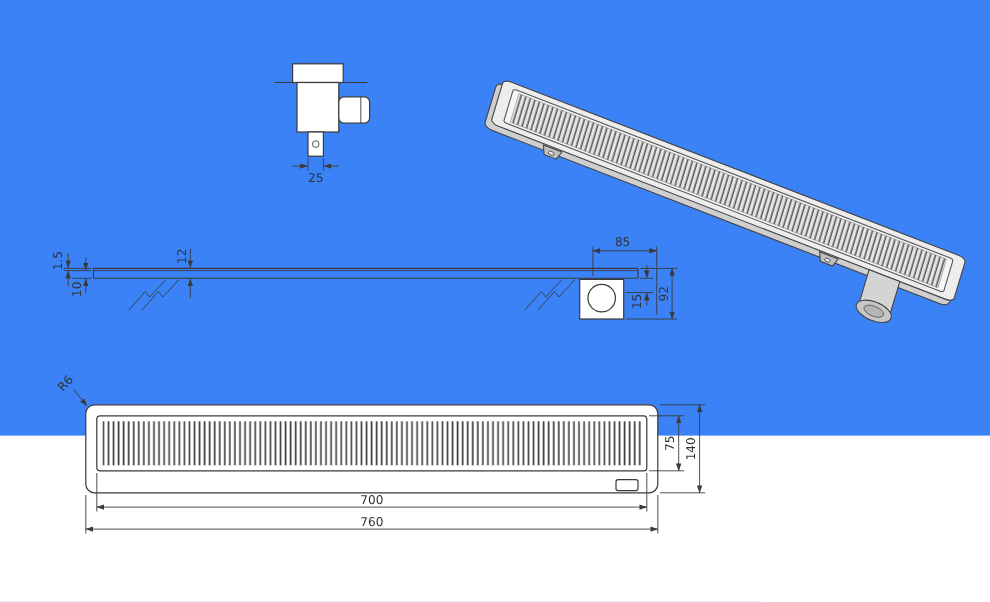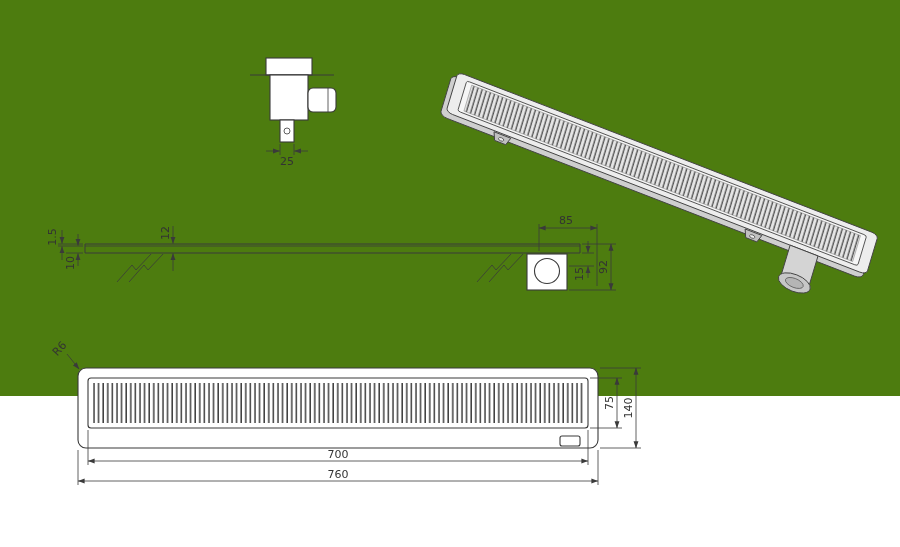--- a/index.html
+++ b/index.html
@@ -8,21 +8,21 @@
     background: #ffffff;
     width: 900px;
     height: 547px;
     overflow: hidden;
     font-family: "DejaVu Sans", sans-serif;
   }
   .canvas-wrap {
     position: relative;
     width: 900px;
     height: 396px;
-    background: #4d7c0f;
+    background: #3b82f6;
   }
   svg text {
     font-family: "DejaVu Sans", "Liberation Sans", sans-serif;
     font-size: 11px;
     fill: #333333;
     text-anchor: middle;
     dominant-baseline: middle;
   }
   .ln   { stroke: #3a3a3a; stroke-width: 1;   fill: none; }
   .thin { stroke: #3a3a3a; stroke-width: 0.8; fill: none; }

